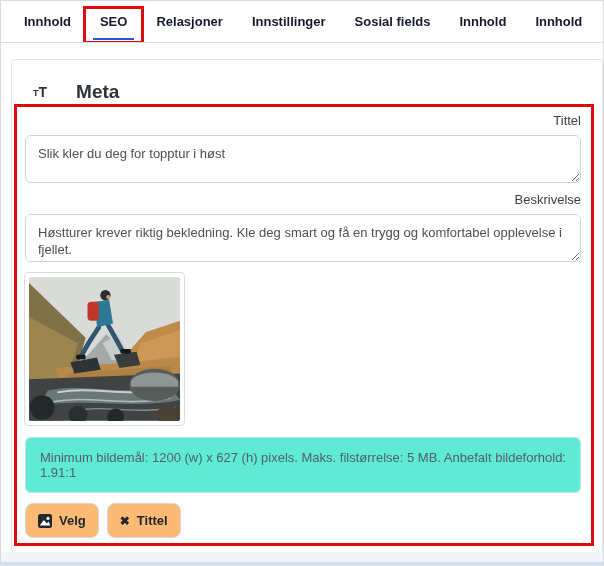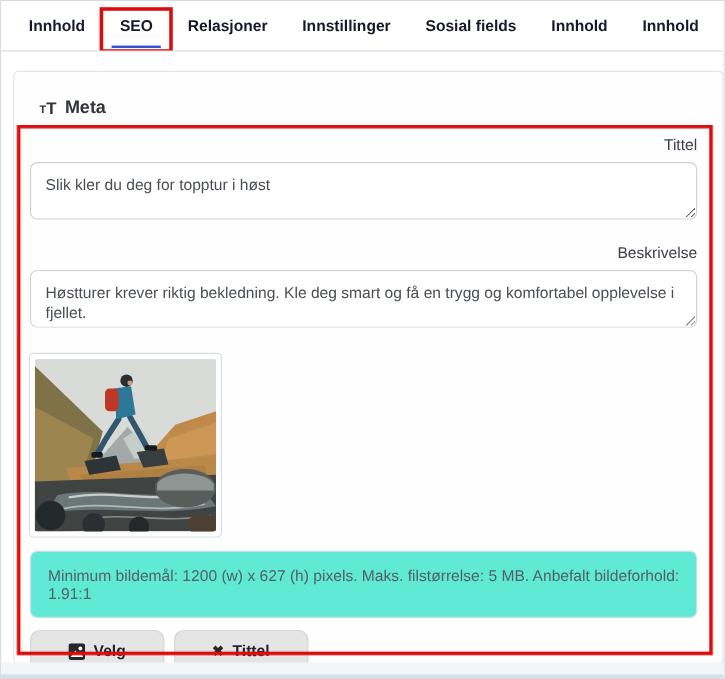--- a/index.html
+++ b/index.html
@@ -66,21 +66,21 @@
   }
   .tt-icon {
     display: inline-flex;
     align-items: flex-end;
     font-weight: bold;
     color: #2f3237;
     line-height: 1;
   }
   .tt-icon .t-small { font-size: 9px; transform: translateY(-1px); }
   .tt-icon .t-big   { font-size: 14px; }
-  .panel-title { font-size: 15px; font-weight: bold; color: #303338; }
+  .panel-title { font-size: 19px; font-weight: bold; color: #303338; margin-left: 22px; }
   
   .annotation-meta {
     position: absolute;
     left: 13px; top: 103px;
     width: 580px; height: 442px;
     border: 3px solid #dc0d0d;
     pointer-events: none;
     z-index: 6;
   }
   
@@ -101,21 +101,21 @@
     width: 556px;
     height: 48px;
     resize: vertical;
     border: 1px solid #cfd2d6;
     border-radius: 6px;
     padding: 10px 12px;
     font-family: "Liberation Sans", sans-serif;
     font-size: 13px;
     color: #4a4e55;
     background: #fff;
-    margin-bottom: 20px;
+    margin-bottom: 9px;
     outline: none;
     line-height: 1.3;
   }
   .thumb {
     display: inline-block;
     background: #fff;
     border: 1px solid #d9dde0;
     border-radius: 4px;
     padding: 4px;
     margin: 1px 0 11px -1px;
@@ -130,24 +130,24 @@
     padding: 12px 14px;
     font-size: 13px;
     color: #54606b;
     margin-bottom: 10px;
   }
   .button-row { display: flex; gap: 8px; }
   .btn {
     display: inline-flex;
     align-items: center;
     gap: 7px;
-    background: #e5e5e5;
+    background: #fdba74;
     border: 1px solid #d3d8dd;
     border-radius: 8px;
-    padding: 9px 31px;
+    padding: 9px 12px;
     font-family: "Liberation Sans", sans-serif;
     font-size: 13px;
     font-weight: bold;
     color: #1d2430;
     cursor: pointer;
   }
   .btn .x-glyph { font-size: 12px; line-height: 1; color: #23272b; }
   
   .bottom-strip {
     position: absolute;

